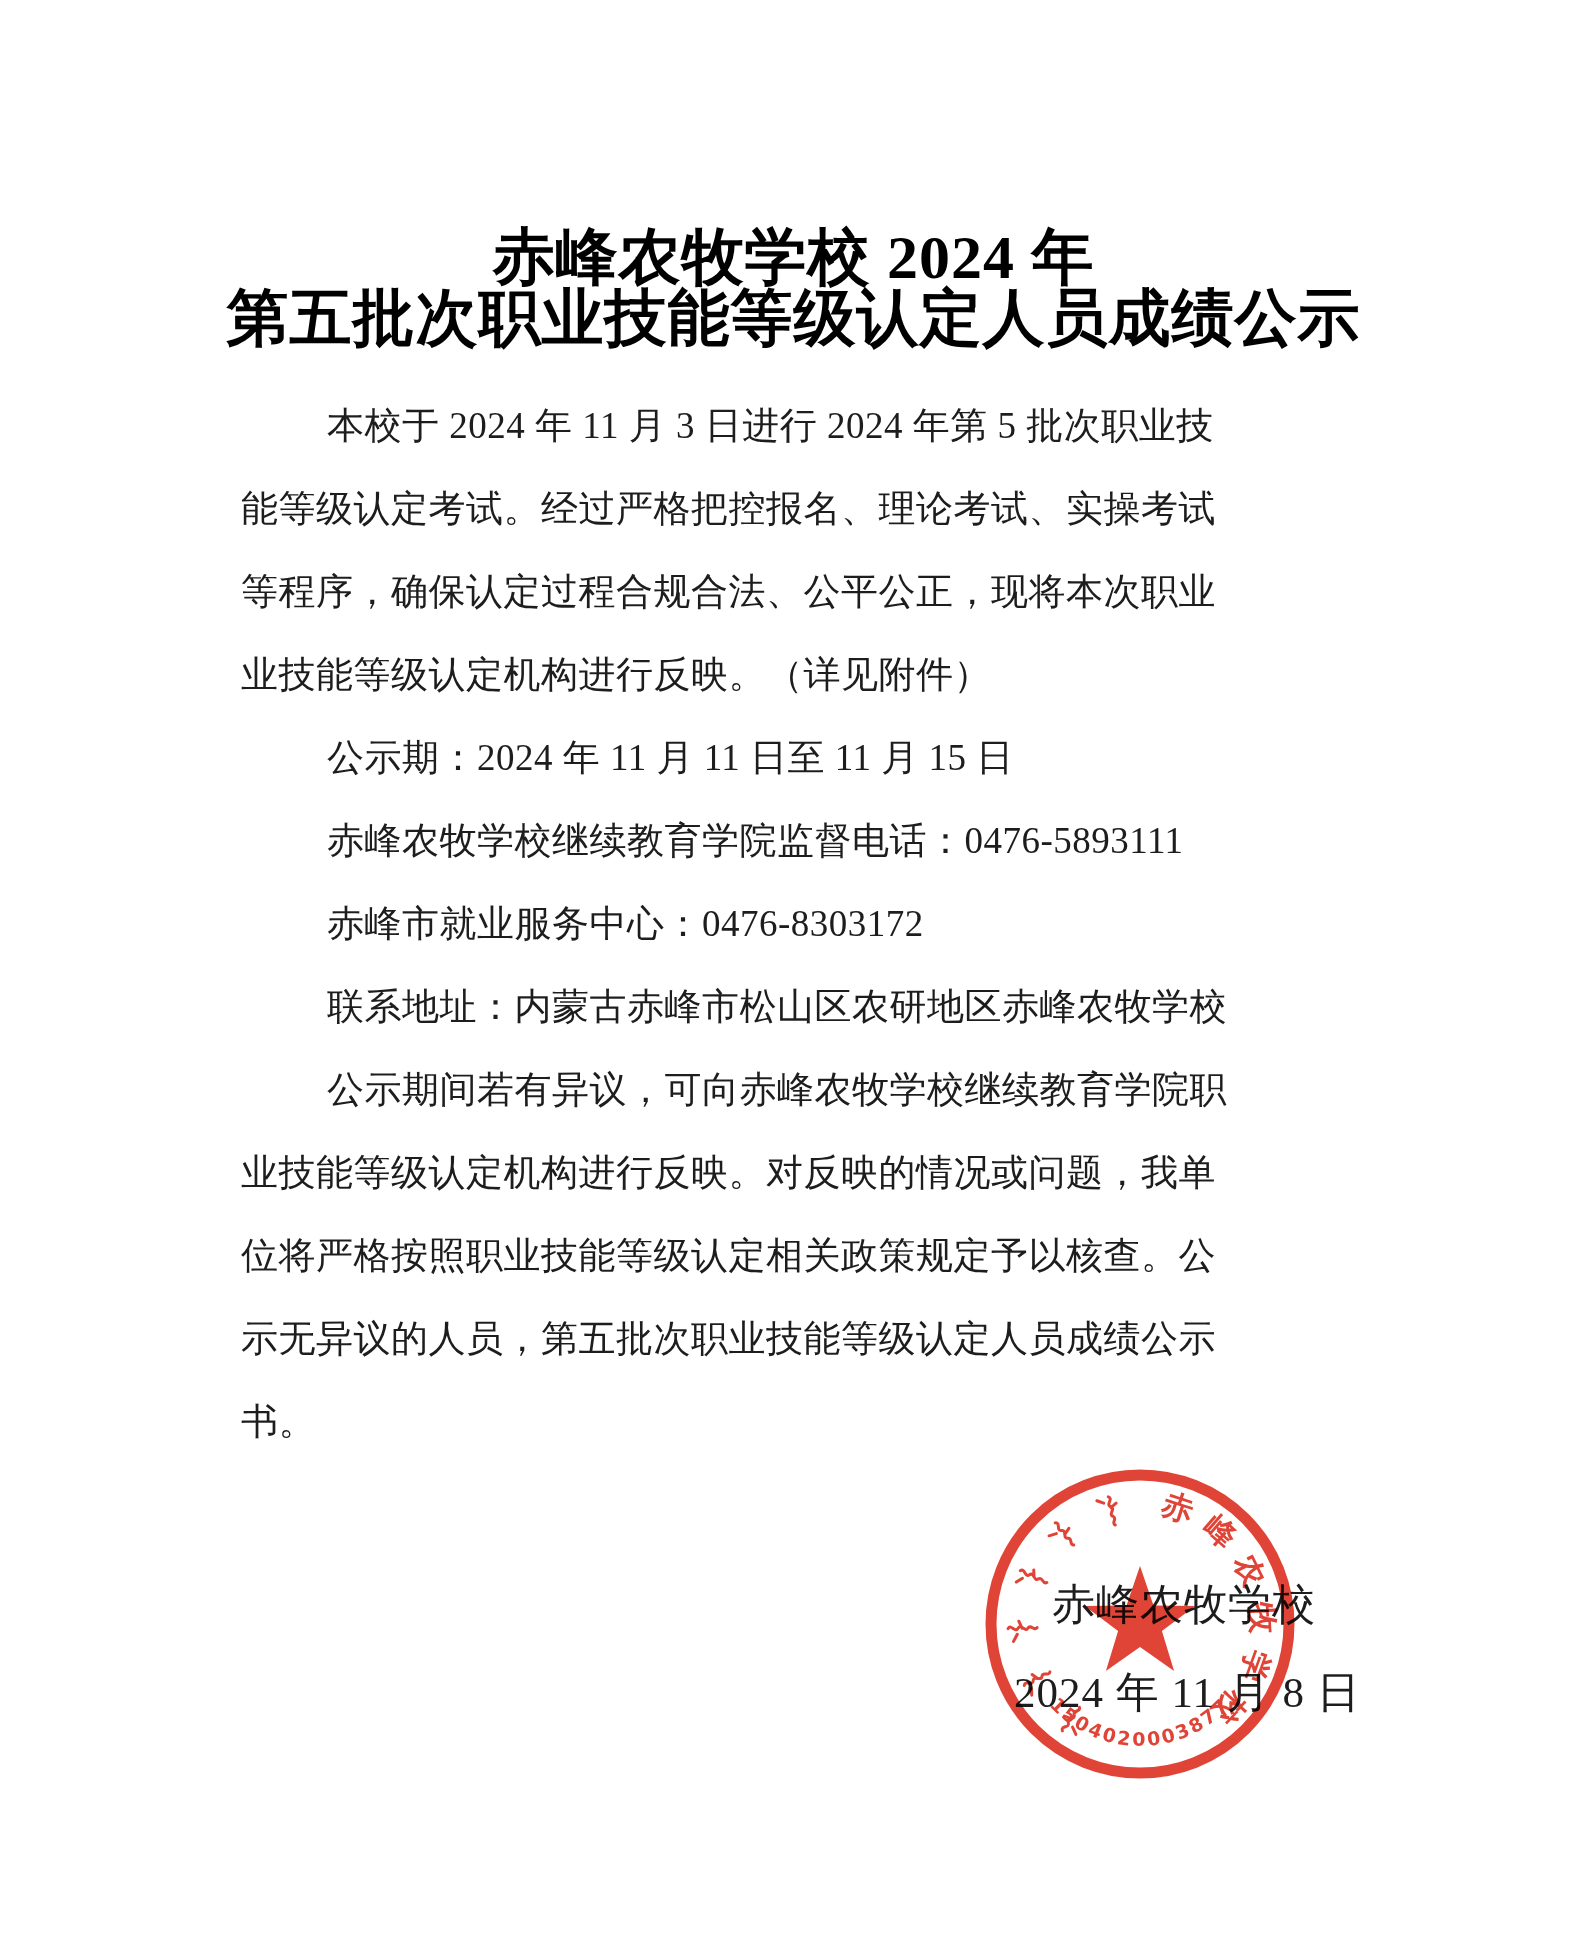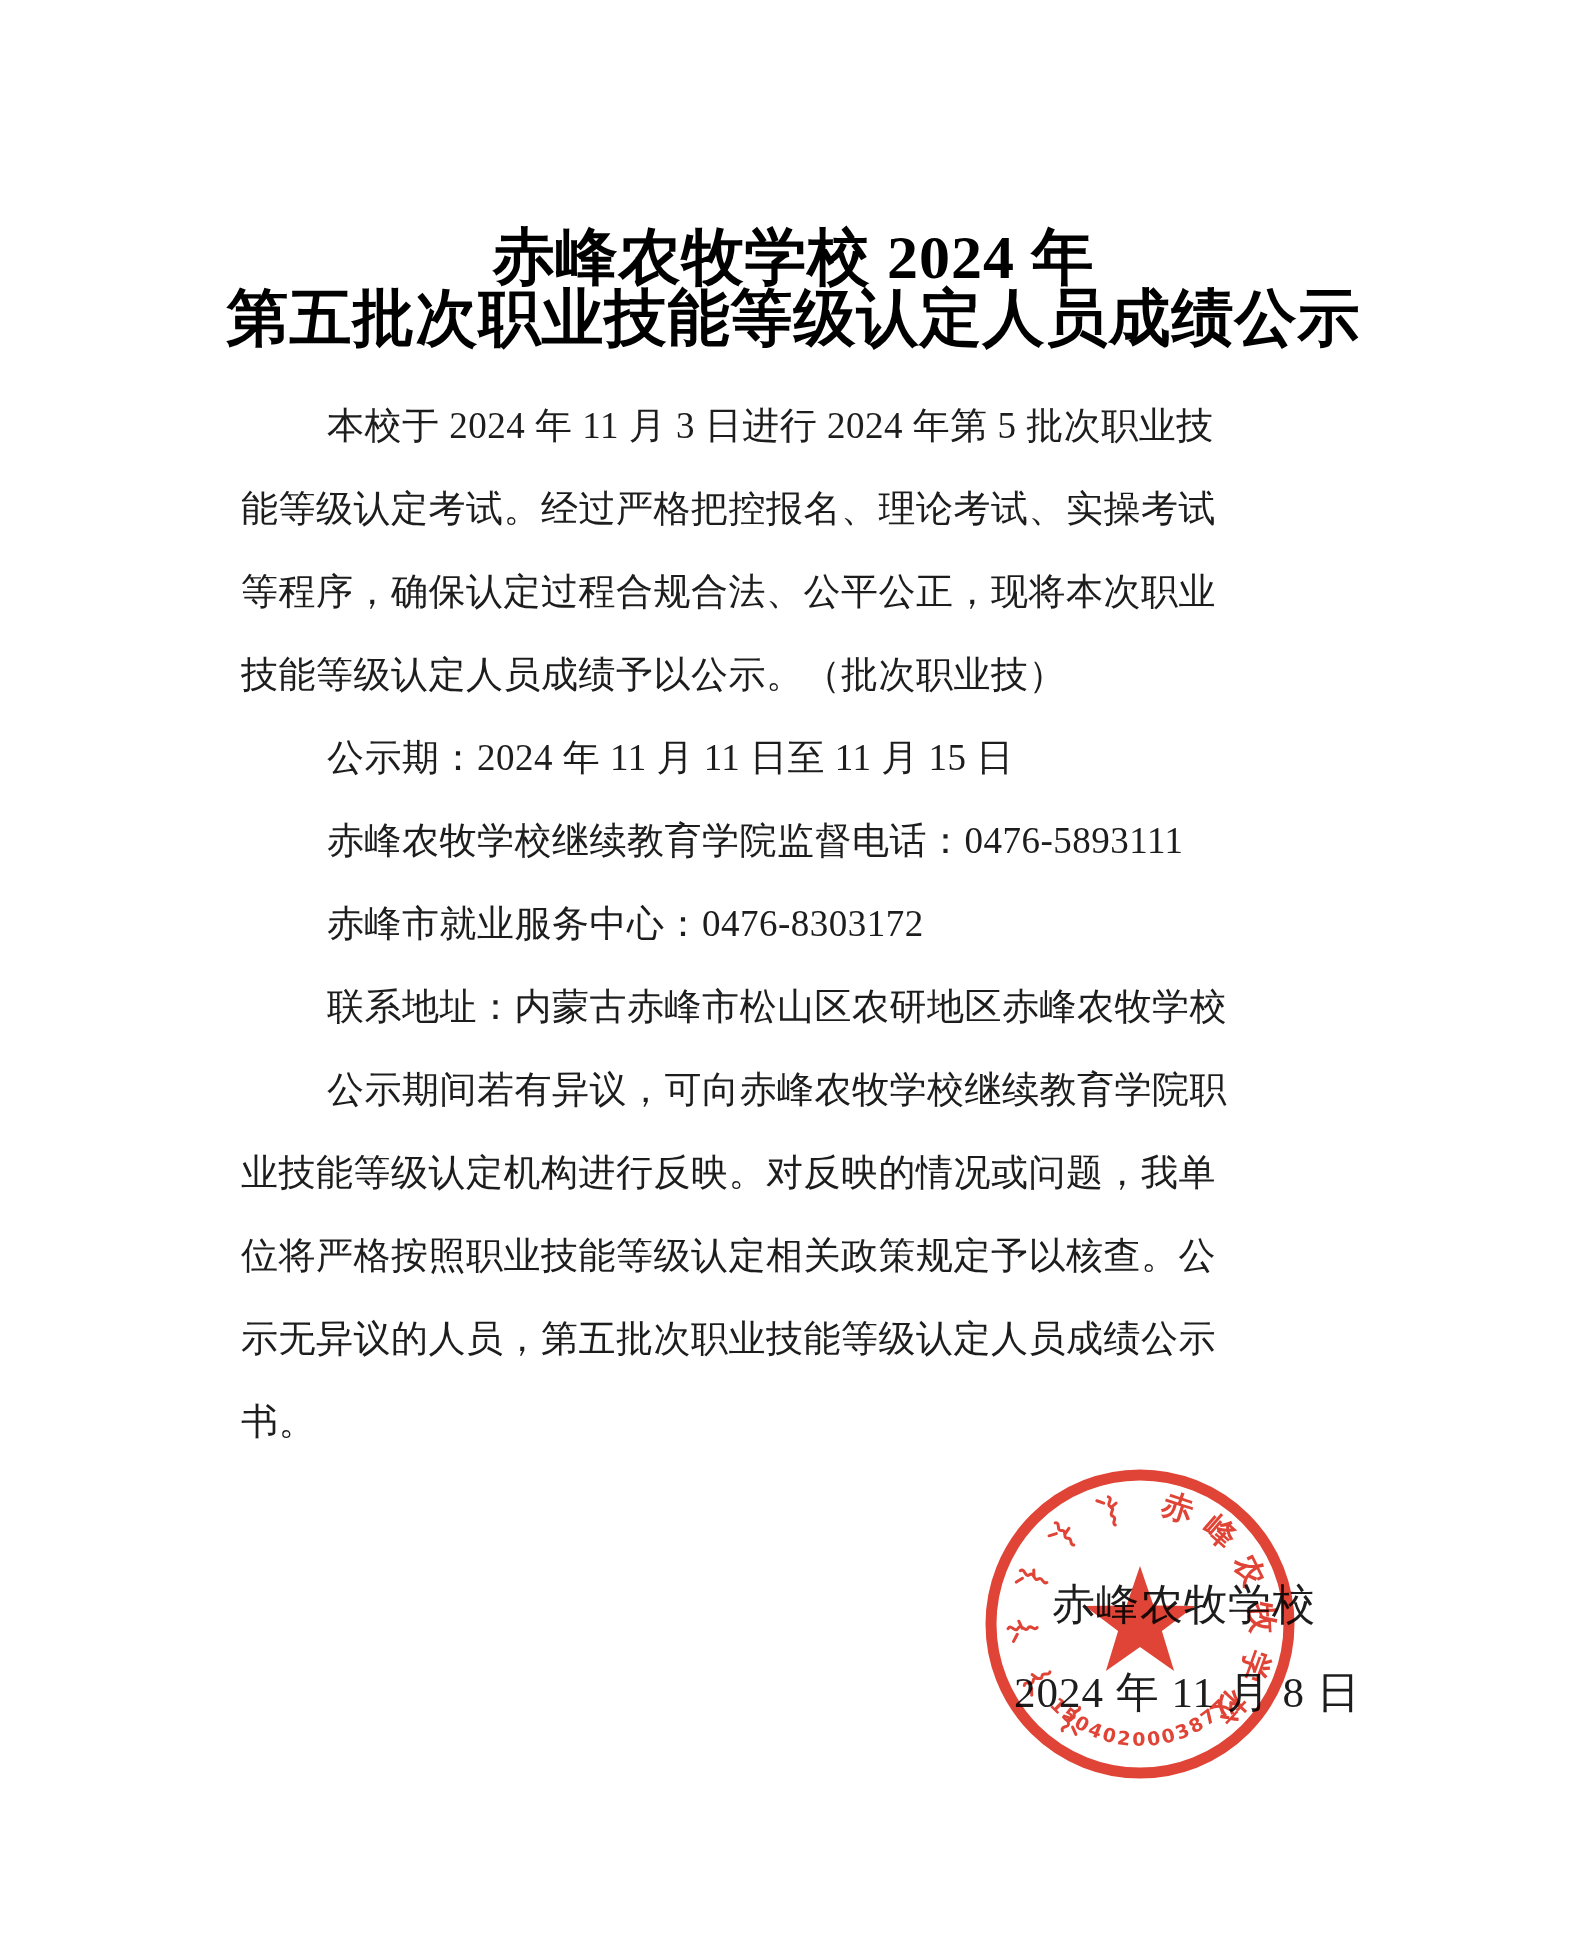--- a/index.html
+++ b/index.html
@@ -74,21 +74,21 @@
 
 <div class="page">
 
   <div class="doc-title line1">赤峰农牧学校 2024 年</div>
   <div class="doc-title line2">第五批次职业技能等级认定人员成绩公示</div>
 
   <div class="body-text">
       <div class="bline indent">本校于 2024 年 11 月 3 日进行 2024 年第 5 批次职业技</div>
       <div class="bline">能等级认定考试。经过严格把控报名、理论考试、实操考试</div>
       <div class="bline">等程序，确保认定过程合规合法、公平公正，现将本次职业</div>
-      <div class="bline">技能等级认定人员成绩予以公示。（批次职业技）</div>
+      <div class="bline">业技能等级认定机构进行反映。（详见附件）</div>
       <div class="bline indent">公示期：2024 年 11 月 11 日至 11 月 15 日</div>
       <div class="bline indent">赤峰农牧学校继续教育学院监督电话：0476-5893111</div>
       <div class="bline indent">赤峰市就业服务中心：0476-8303172</div>
       <div class="bline indent">联系地址：内蒙古赤峰市松山区农研地区赤峰农牧学校</div>
       <div class="bline indent">公示期间若有异议，可向赤峰农牧学校继续教育学院职</div>
       <div class="bline">业技能等级认定机构进行反映。对反映的情况或问题，我单</div>
       <div class="bline">位将严格按照职业技能等级认定相关政策规定予以核查。公</div>
       <div class="bline">示无异议的人员，第五批次职业技能等级认定人员成绩公示</div>
       <div class="bline">书。</div>
     </div>

